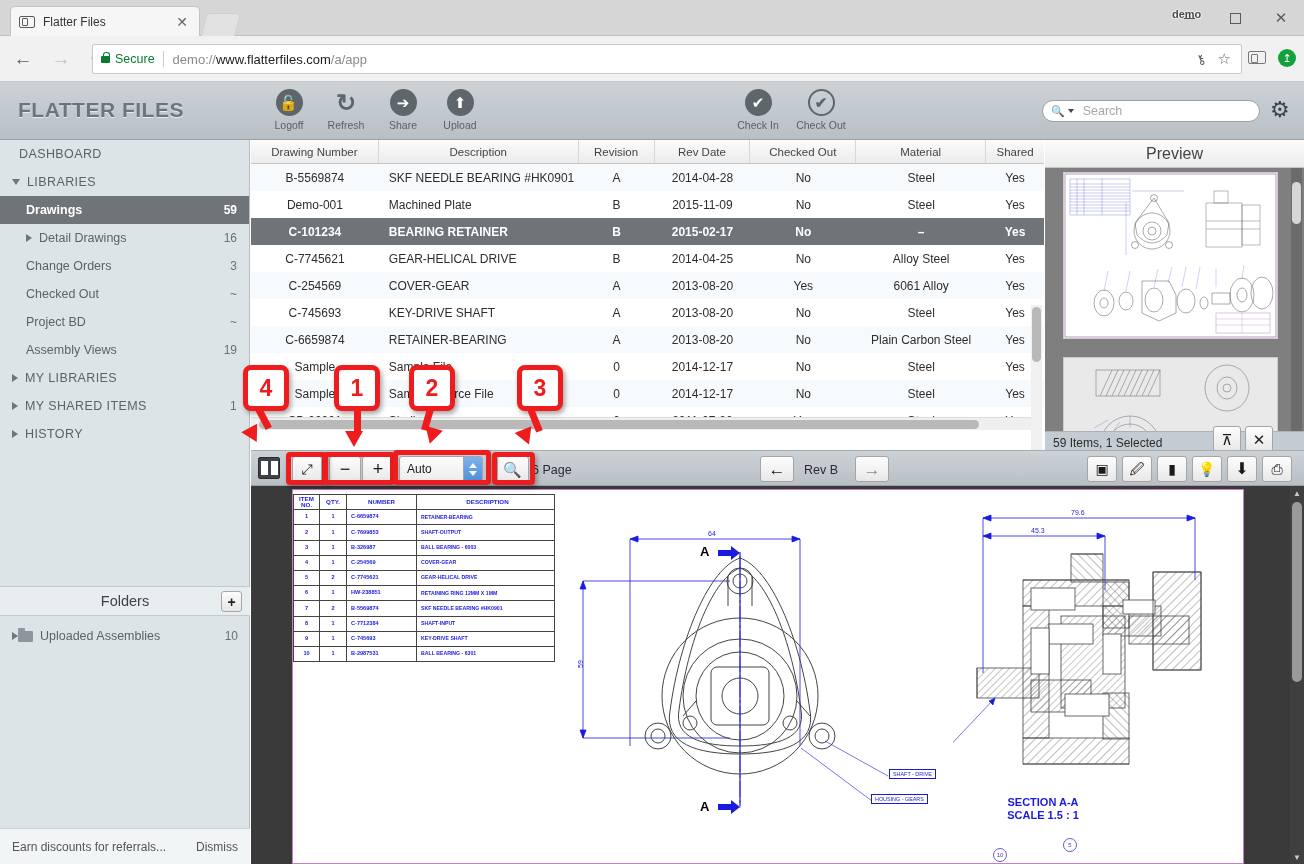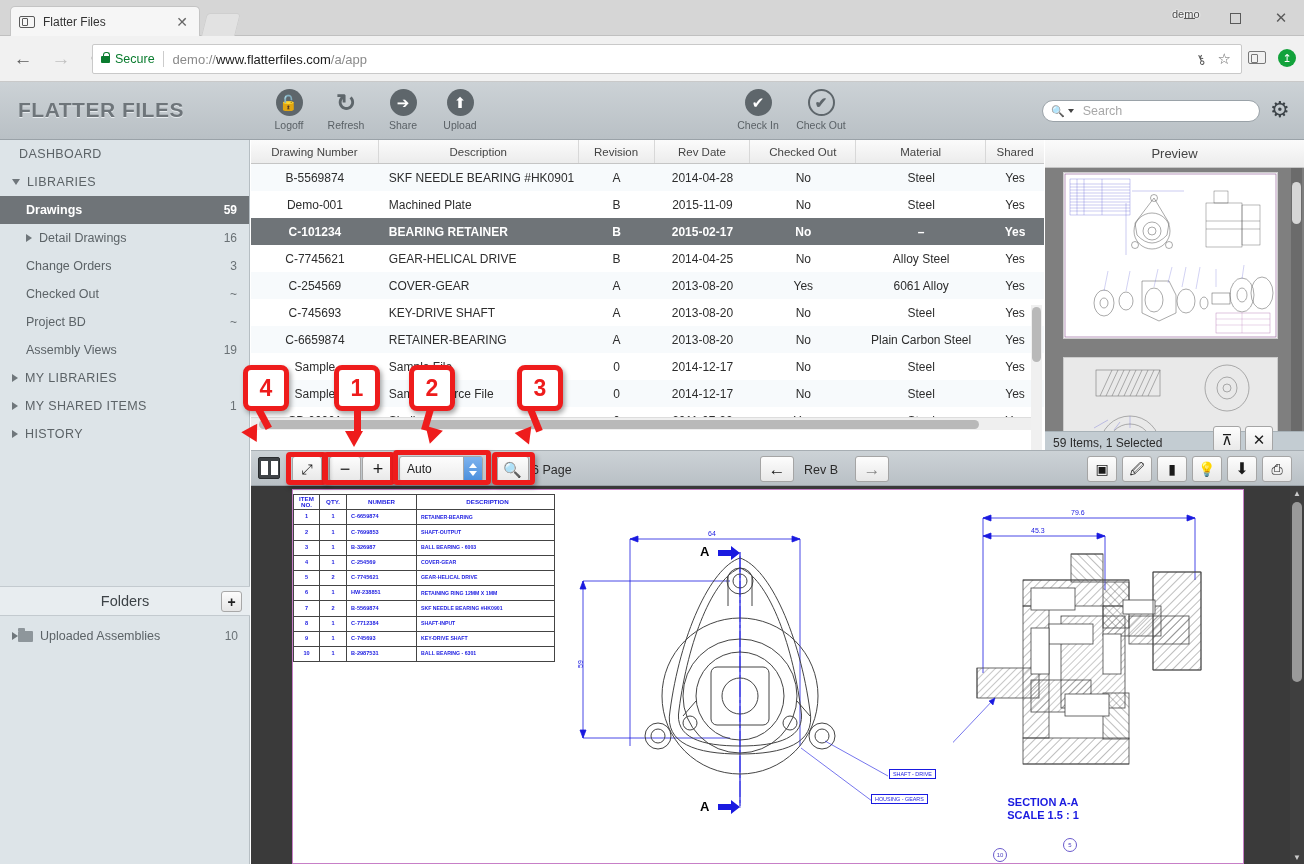--- a/index.html
+++ b/index.html
@@ -45,21 +45,21 @@
   .tab-newstub {
     position: absolute; top: 13px; left: 204px; width: 34px; height: 23px;
     background: #e2e2e2; border: 1px solid #cfcfcf; border-bottom: none;
     border-radius: 4px 4px 0 0;
     transform: skewX(-14deg);
   }
   .demo-label {
     position: absolute; top: 8px; left: 1124px;
     font-size: 11px; color: #4a4a4a;
     text-shadow: 0 0 2px #fff, 0 0 2px #fff, 0 0 2px #fff;
-    font-weight: 400;
+    font-weight: 700;
     padding-left: 48px;
   }
   .win-btn {
     position: absolute; top: 0; height: 36px; width: 46px;
     display: flex; align-items: center; justify-content: center;
     color: #5a5a5a; font-size: 15px; cursor: pointer;
   }
   .win-min { left: 1166px; }
   .win-max { left: 1212px; }
   .win-close { left: 1258px; }
@@ -276,21 +276,21 @@
 
   
   .preview-panel {
     position: absolute; top: 140px; left: 1045px; width: 259px; height: 305px;
     background: #7f7f7f;
   }
   .preview-hdr {
     height: 28px; background: linear-gradient(#fbfbfb,#ececec);
     border-bottom: 1px solid #c5c5c5;
     display: flex; align-items: center; justify-content: center;
-    font-size: 13px; color: #444;
+    font-size: 16px; color: #444;
   }
   .preview-thumb {
     position: absolute; left: 18px; top: 32px; width: 215px; height: 167px;
     background: #fff; border: 1px solid #ccc;
   }
   .preview-thumb2 {
     position: absolute; left: 18px; top: 217px; width: 215px; height: 90px;
     background: #e8e8e8; border: 1px solid #ccc; overflow: hidden;
   }
   .prev-vscroll {
@@ -579,20 +579,24 @@
       <span class="folders-title">Folders</span>
       <span class="folders-add">+</span>
     </div>
     <div class="folder-row">
       <span class="tri right"></span>
       <span class="folder-ico"></span>
       <span class="side-lbl">Uploaded Assemblies</span>
       <span class="side-count">10</span>
     </div>
 
+    <div class="promo-bar">
+      <span>Earn discounts for referrals...</span>
+      <span class="promo-dismiss">Dismiss</span>
+    </div>
   </div>
 
   <div class="table-area">
     <div class="tbl-head">
       <div class="th c1">Drawing Number</div>
       <div class="th c2">Description</div>
       <div class="th c3">Revision</div>
       <div class="th c4">Rev Date</div>
       <div class="th c5">Checked Out</div>
       <div class="th c6">Material</div>

